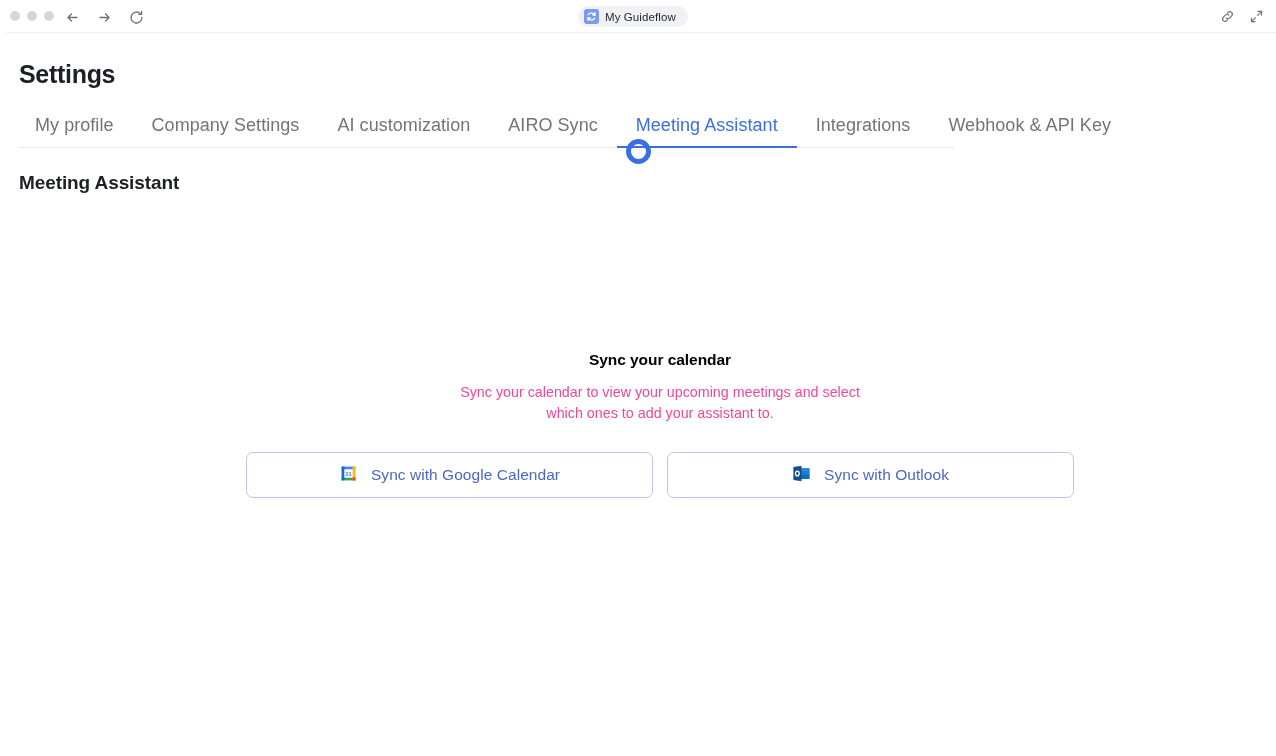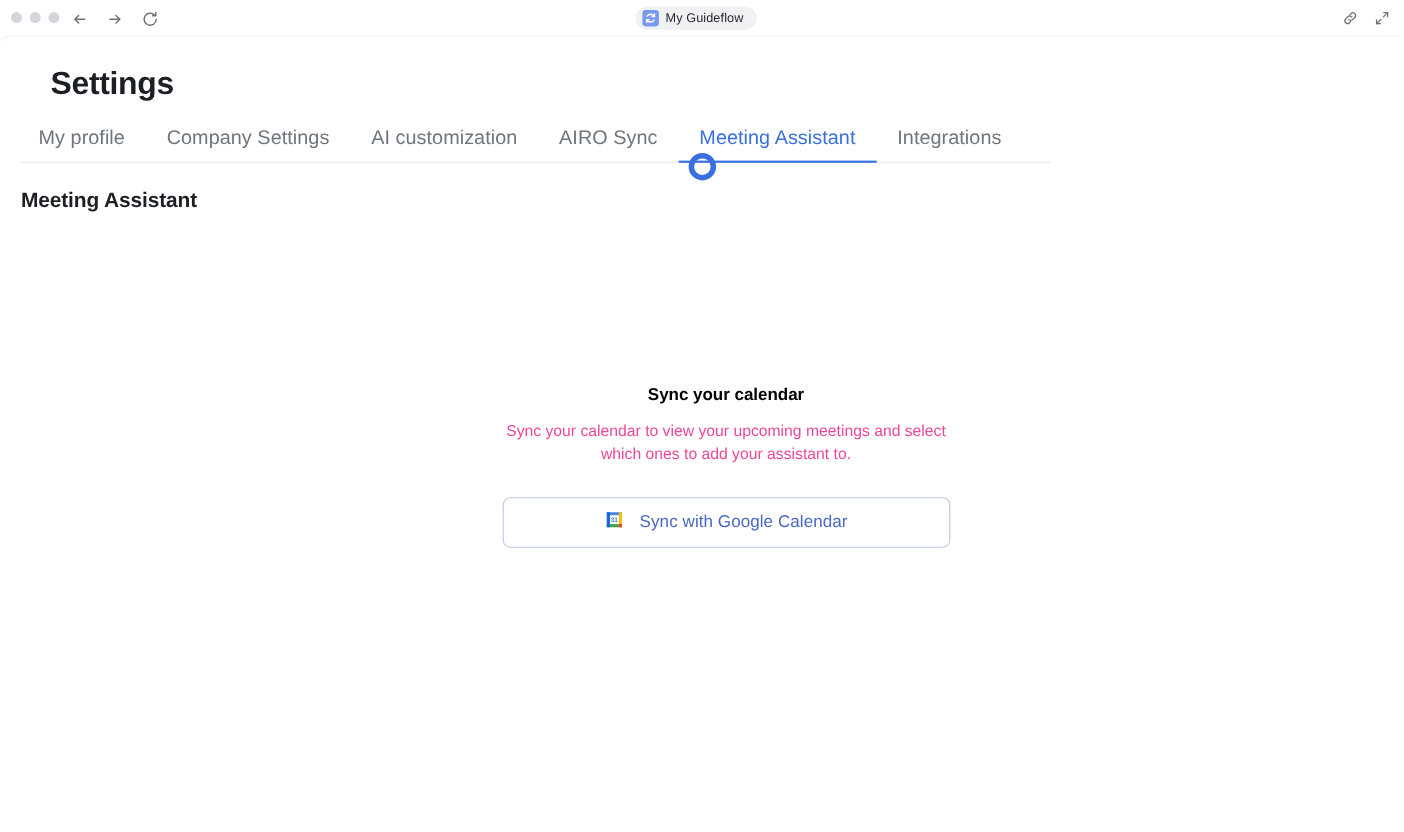--- a/index.html
+++ b/index.html
@@ -112,25 +112,24 @@
     background: #ffffff;
     border-top-left-radius: 9px;
     border-top: 1px solid #eceef0;
     overflow: hidden;
   }
 
   .page-title {
     position: absolute;
     left: 19px;
     top: 27px;
-    font-size: 29px;
+    font-size: 25px;
     font-weight: 700;
     color: #1c2024;
     letter-spacing: -0.3px;
-    margin-left: 27px;
   }
 
   
   .tabbar {
     position: absolute;
     left: 0;
     top: 82px;
     width: 955px;
     height: 33px;
   }
@@ -307,20 +306,21 @@
 
   <div class="tabbar">
     <div class="tabbar-underline"></div>
     <div class="tabs">
       <div class="tab">My profile</div>
       <div class="tab">Company Settings</div>
       <div class="tab">AI customization</div>
       <div class="tab">AIRO Sync</div>
       <div class="tab active">Meeting Assistant</div>
       <div class="tab">Integrations</div>
+      <div class="tab">Webhook &amp; API Key</div>
     </div>
   </div>
 
   <div class="section-title">Meeting Assistant</div>
 
   <div class="sync-panel">
     <div class="sync-heading">Sync your calendar</div>
     <div class="sync-sub">Sync your calendar to view your upcoming meetings and select which ones to add your assistant to.</div>
 
     <div class="sync-buttons">
@@ -334,19 +334,33 @@
             <path d="M15.6 3H19v16h-3.4z" fill="#fbbc04"></path>
             <path d="M15.6 15.6H19V19h-3.4z" fill="#ea4335"></path>
             <path d="M3 3h3.4v16H3z" fill="#1967d2"></path>
             <rect x="6.4" y="6.4" width="9.2" height="9.2" fill="#ffffff"></rect>
             <text x="11" y="13.4" font-family="'Liberation Sans', sans-serif" font-size="7" font-weight="bold" fill="#4285f4" text-anchor="middle">31</text>
           </svg>
         </span>
         <span class="sync-btn-label">Sync with Google Calendar</span>
       </div>
 
+      <div class="sync-btn">
+        <span class="outlook-icon">
+          <svg width="19" height="19" viewBox="0 0 22 22">
+            <path d="M9.3 4.8h10.1a.8.8 0 0 1 .8.8v10.8a.8.8 0 0 1-.8.8H9.3z" fill="#0f6cbd"></path>
+            <path d="M9.3 4.8h10.9v4.2H9.3z" fill="#2b88d8"></path>
+            <path d="M9.3 9h10.9v4.2H9.3z" fill="#1a7ad4"></path>
+            <path d="M9.3 13.2h10.9v4.2H9.3z" fill="#0f6cbd"></path>
+            <path d="M1.6 3.6l9.4-1.7v18.2l-9.4-1.7z" fill="#124e8c"></path>
+            <ellipse cx="6.2" cy="11" rx="2.9" ry="3.6" fill="#ffffff"></ellipse>
+            <ellipse cx="6.2" cy="11" rx="1.4" ry="1.9" fill="#124e8c"></ellipse>
+          </svg>
+        </span>
+        <span class="sync-btn-label">Sync with Outlook</span>
+      </div>
 
     </div>
   </div>
 
   <div class="click-ring"></div>
 
 </div>
 
 </body></html>

